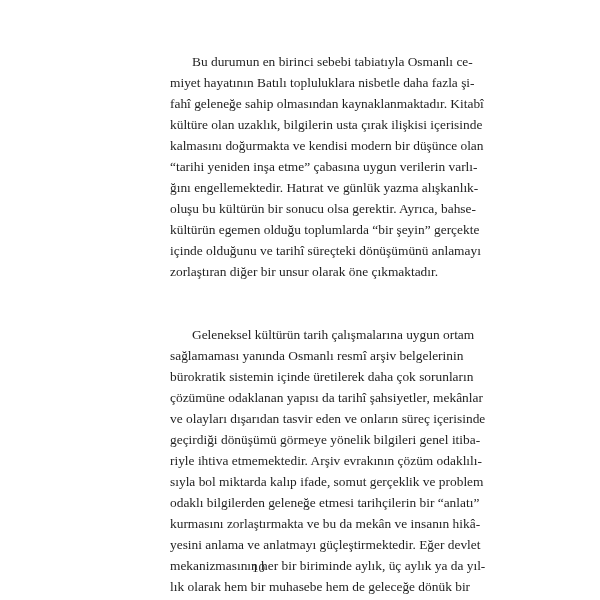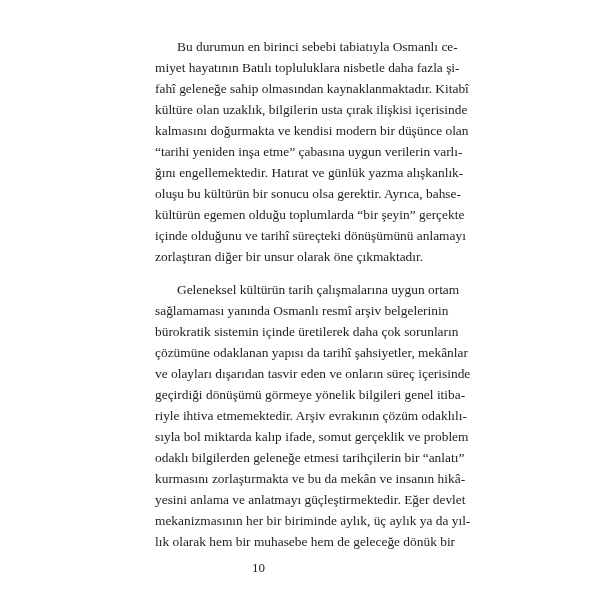--- a/index.html
+++ b/index.html
@@ -1,21 +1,21 @@
 <!DOCTYPE html>
 <html><head>
 <meta charset="utf-8">
 <style>
   html, body { margin: 0; padding: 0; }
   body {
     width: 600px; height: 600px; background: #ffffff; position: relative; overflow: hidden;
     font-family: "Liberation Serif", "DejaVu Serif", serif; color: #1e1e1e;
   }
   .page { position: absolute; left: 155px; top: 36px; width: 292px; }
-  .para { margin: 0; }
+  .para { margin: 15px; }
   .line {
     display: block; height: 21px; line-height: 21px; font-size: 13.4px;
     white-space: nowrap; text-align: justify; text-align-last: justify;
   }
   .line.last { text-align-last: left; }
   .line.indent { padding-left: 22px; }
   .gap { height: 12px; }
   .pagenum {
     position: absolute; left: 0; width: 517px; top: 560px; text-align: center;
     font-size: 13px; line-height: 16px;

